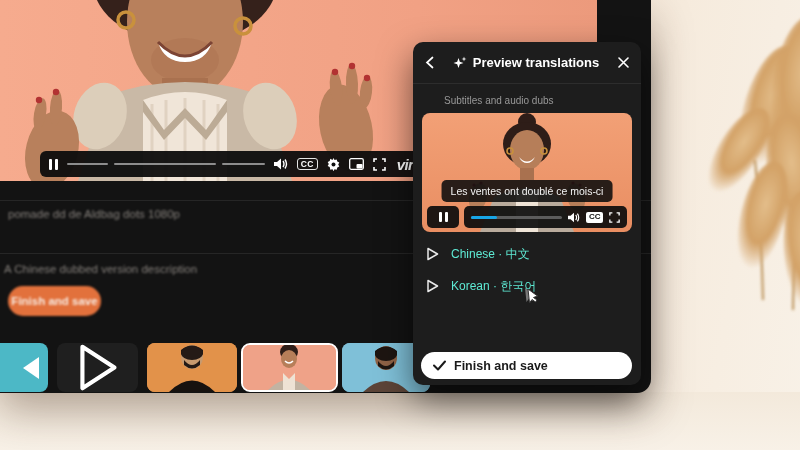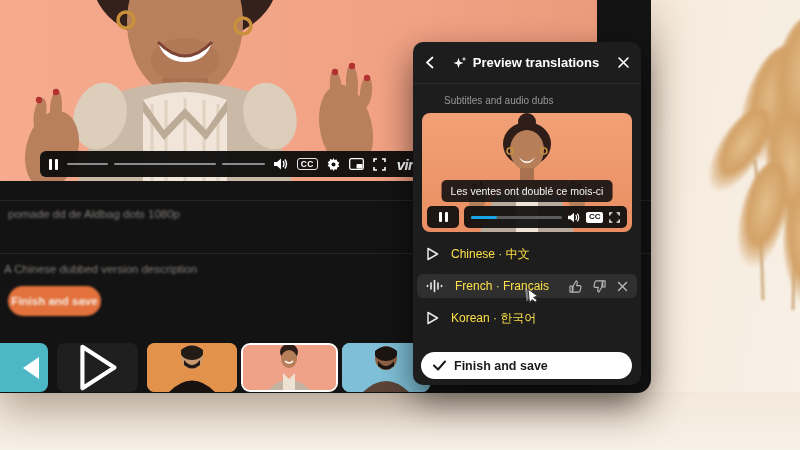--- a/index.html
+++ b/index.html
@@ -78,21 +78,21 @@
   .mini-group { flex:1; height:22px; background:rgba(12,12,12,.92); border-radius:5px;
     display:flex; align-items:center; padding:0 7px; gap:6px; }
   .mini-track { flex:1; height:3px; background:#5c5c5c; border-radius:2px; position:relative; }
   .mini-fill { position:absolute; left:0; top:0; height:3px; border-radius:2px; background:#18a5e6; }
   .cc-badge-mini { background:#fff; color:#111; font-size:8px; font-weight:bold;
     border-radius:2px; padding:1.5px 2.5px; line-height:1; }
 
   .lang-rows { position:absolute; left:4px; right:4px; top:200px; display:flex;
     flex-direction:column; gap:8px; }
   .lang-row { height:24px; display:flex; align-items:center; gap:12px; padding:0 9px;
-    border-radius:6px; color:#fde047; font-size:12px; cursor:pointer; }
+    border-radius:6px; color:#5eead4; font-size:12px; cursor:pointer; }
   .lang-row.active { background:#2f2f2f; }
   .row-actions { margin-left:auto; display:flex; align-items:center; gap:11px; }
 
   .finish-btn { position:absolute; left:8px; right:9px; top:310px; height:27px;
     background:#fff; border:none; border-radius:14px; display:flex; align-items:center;
     gap:8px; padding:0 12px; font-size:12.5px; font-weight:bold; color:#1a1a1a;
     font-family:"Liberation Sans",sans-serif; cursor:pointer; }
 
   .cursor { position:absolute; left:520px; top:286px; z-index:9; pointer-events:none; }
 </style>
@@ -325,43 +325,20 @@
     </div>
   </div>
 
   <div class="lang-rows">
     <div class="lang-row">
       <svg width="13" height="14" viewBox="0 0 13 14">
         <path d="M2 1.5 L11.5 7 L2 12.5 Z" fill="none" stroke="#e9e9e9" stroke-width="1.5" stroke-linejoin="round"></path>
       </svg>
       <span>Chinese · 中文</span>
     </div>
-    <div class="lang-row active">
-      <svg width="17" height="14" viewBox="0 0 17 14">
-        <g stroke="#e9e9e9" stroke-width="1.6" stroke-linecap="round">
-          <path d="M1.5 6.6 L1.5 7.4"></path>
-            <path d="M5 4 L5 10"></path>
-            <path d="M8.5 1.5 L8.5 12.5"></path>
-            <path d="M12 4 L12 10"></path>
-            <path d="M15.5 6.6 L15.5 7.4"></path>
-        </g>
-      </svg>
-      <span>French · Français</span>
-      <span class="row-actions">
-        <svg width="13" height="13" viewBox="0 0 14 14">
-          <path d="M1 6.5h2.5V13H1z M4 13h6.2c.9 0 1.5-.5 1.7-1.3l1-4c.2-.9-.4-1.7-1.3-1.7H8.3l.6-3C9.1 1.9 8.5 1 7.6 1L4.5 6.5z" fill="none" stroke="#b9b9b9" stroke-width="1.2" stroke-linejoin="round"></path>
-        </svg>
-        <svg width="13" height="13" viewBox="0 0 14 14" style="transform:rotate(180deg)">
-          <path d="M1 6.5h2.5V13H1z M4 13h6.2c.9 0 1.5-.5 1.7-1.3l1-4c.2-.9-.4-1.7-1.3-1.7H8.3l.6-3C9.1 1.9 8.5 1 7.6 1L4.5 6.5z" fill="none" stroke="#b9b9b9" stroke-width="1.2" stroke-linejoin="round"></path>
-        </svg>
-        <svg width="11" height="11" viewBox="0 0 11 11">
-          <path d="M1.5 1.5 L9.5 9.5 M9.5 1.5 L1.5 9.5" stroke="#b9b9b9" stroke-width="1.4" stroke-linecap="round"></path>
-        </svg>
-      </span>
-    </div>
     <div class="lang-row">
       <svg width="13" height="14" viewBox="0 0 13 14">
         <path d="M2 1.5 L11.5 7 L2 12.5 Z" fill="none" stroke="#e9e9e9" stroke-width="1.5" stroke-linejoin="round"></path>
       </svg>
       <span>Korean · 한국어</span>
     </div>
   </div>
 
   <button class="finish-btn">
     <svg width="13" height="11" viewBox="0 0 13 11">

